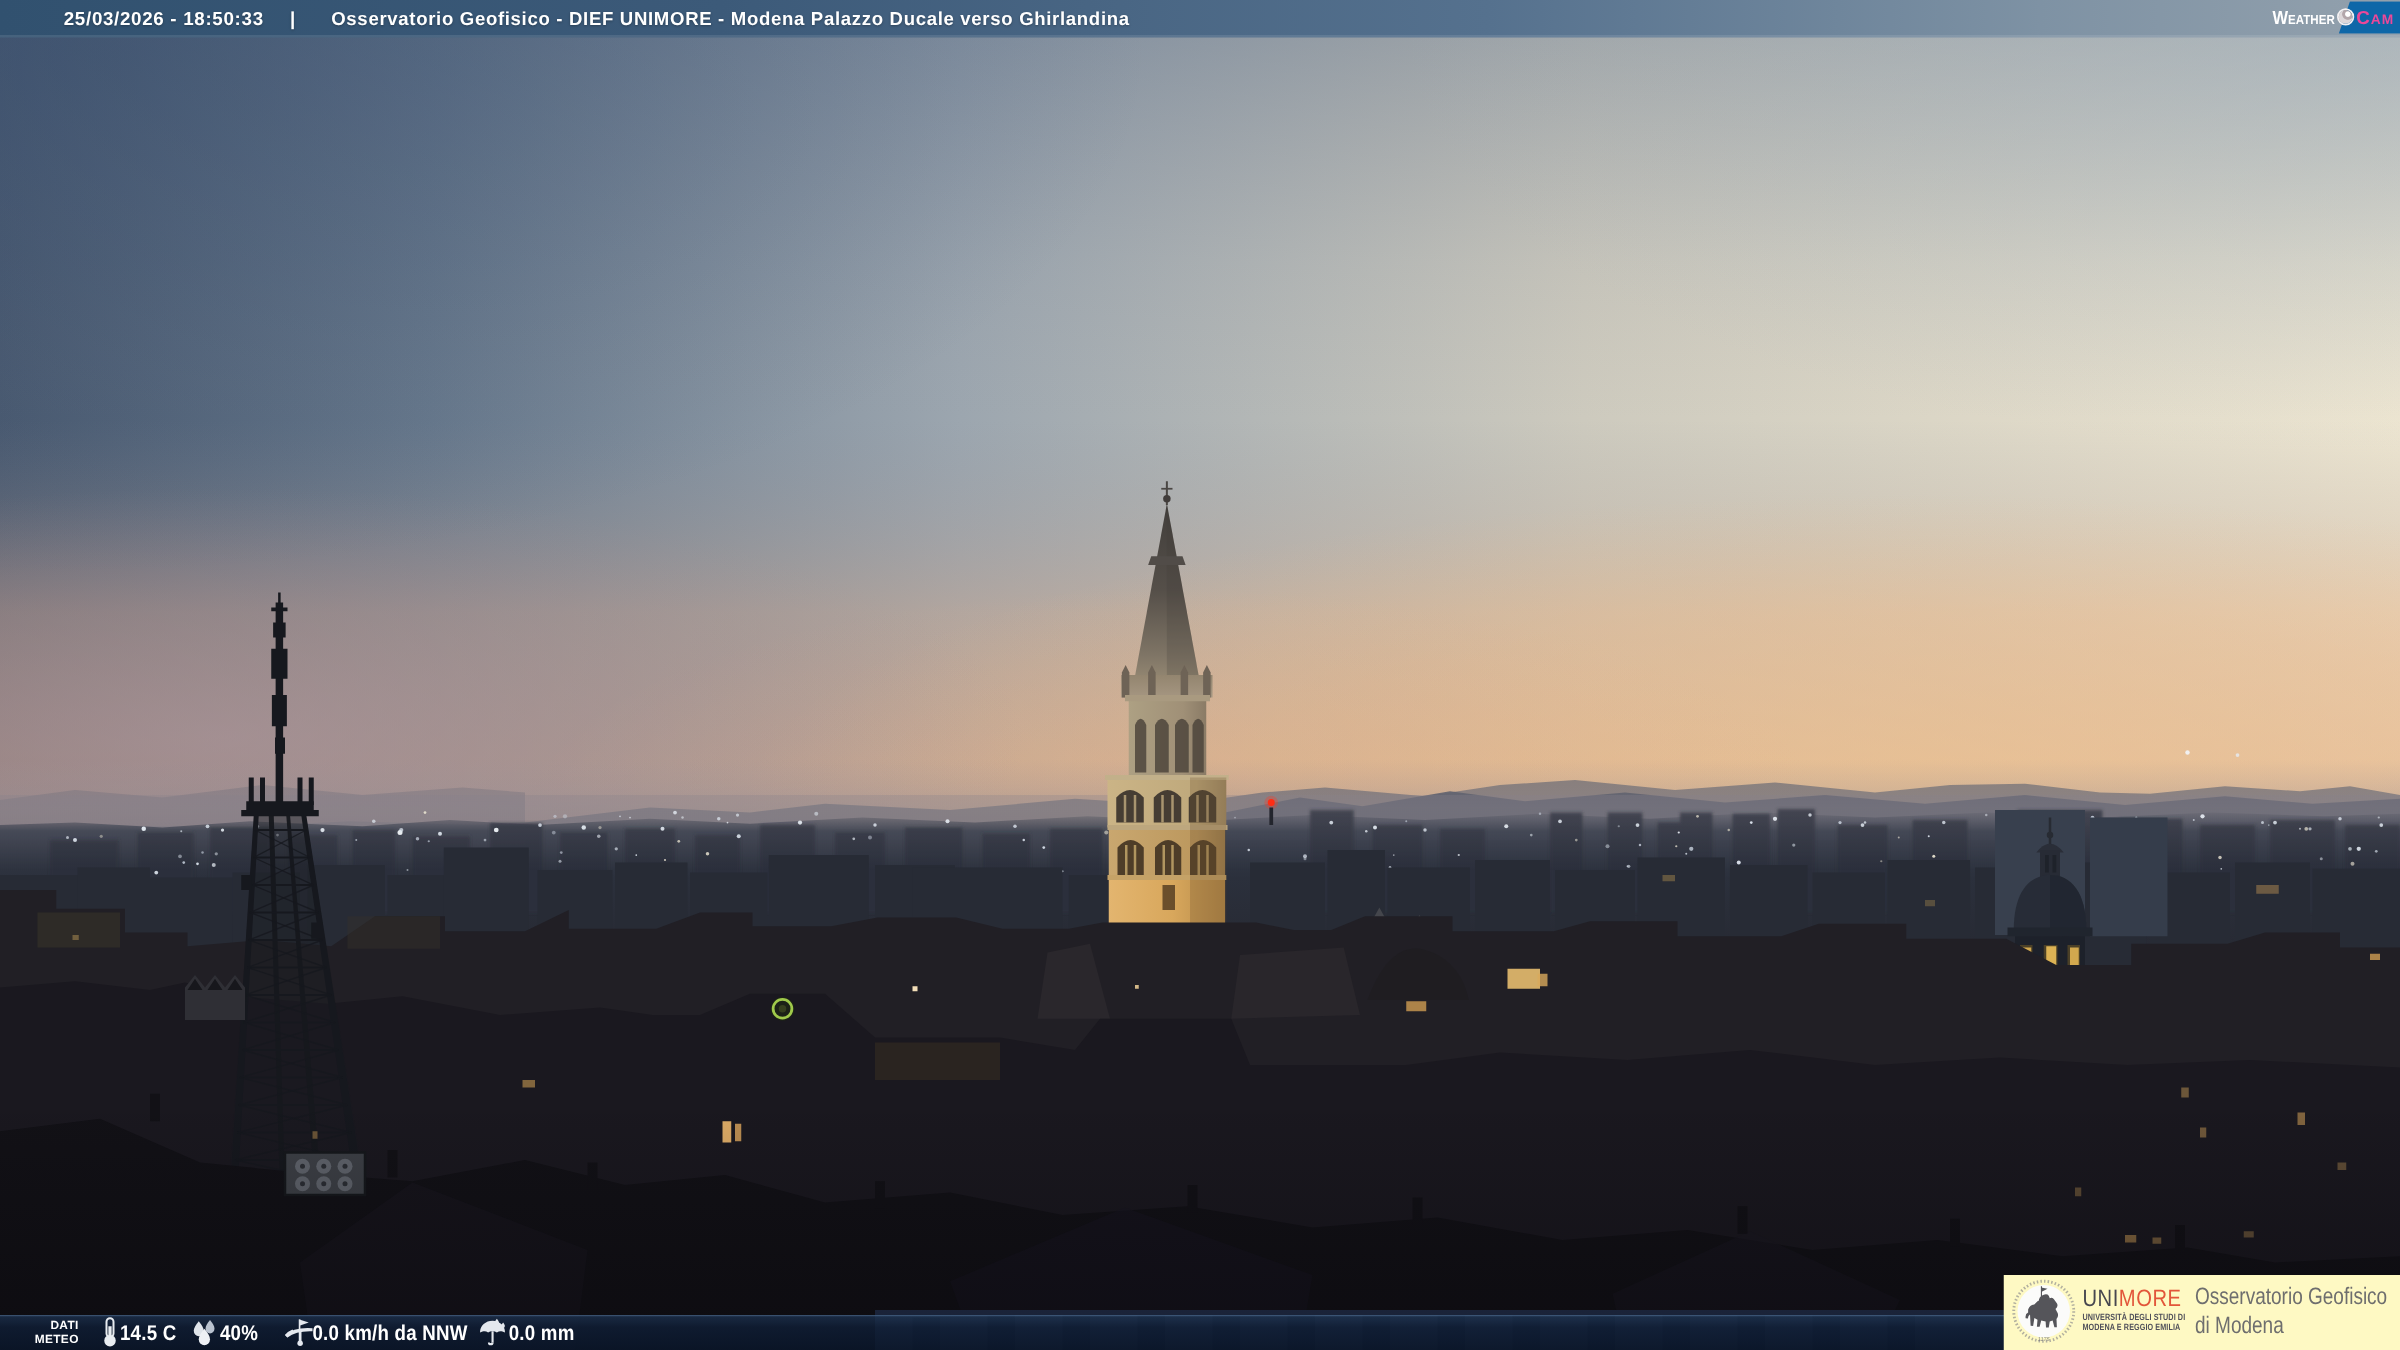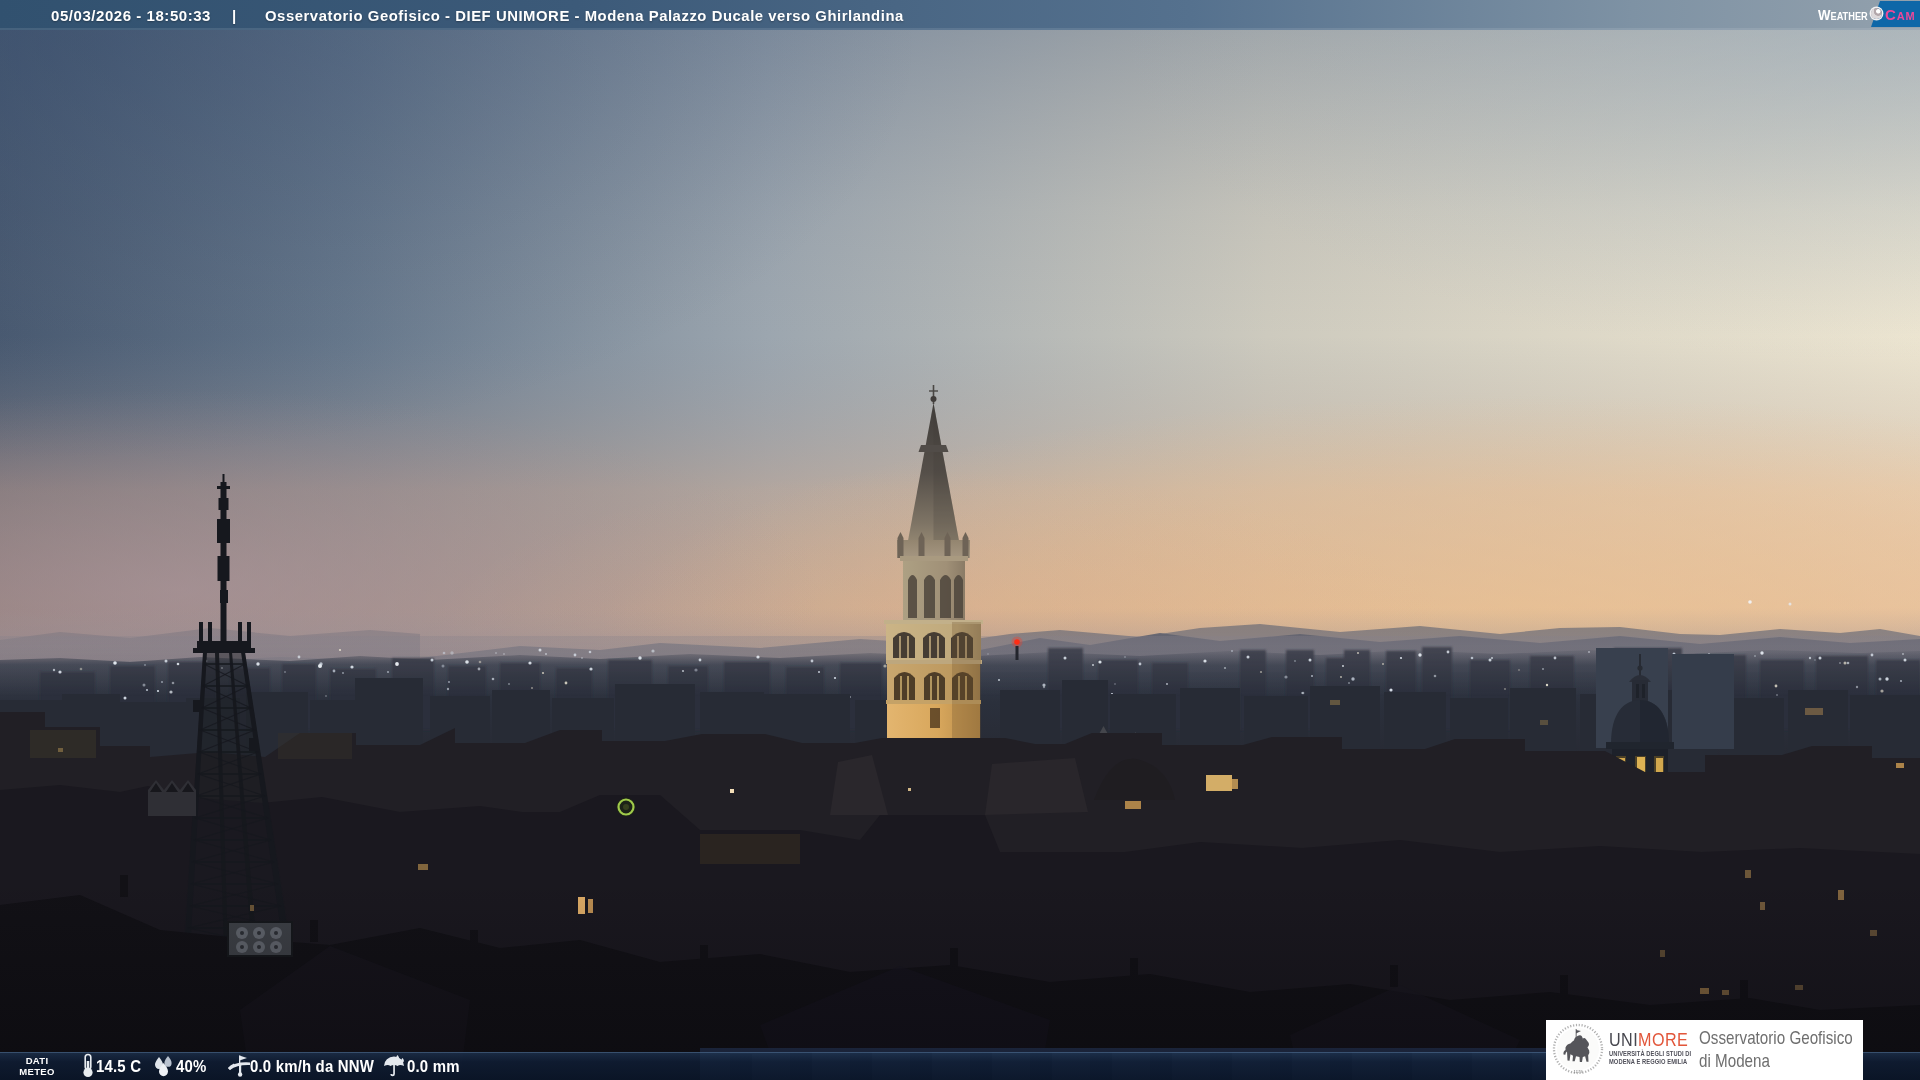--- a/index.html
+++ b/index.html
@@ -20,24 +20,24 @@
   font-weight:bold; white-space:nowrap; letter-spacing:0.8px; }
 #lens { position:absolute; left:1871px; top:7.5px; width:11px; height:11px; border-radius:50%;
   background:radial-gradient(circle at 66% 30%, #ffffff 0 1.8px, #b3a7ab 2.6px 4.2px, #ddd8da 4.8px);
   box-shadow:0 0 0 1.4px #f3f1f2; }
 #bottombar { position:absolute; left:0; top:1052px; width:1920px; height:28px;
   background:linear-gradient(180deg, rgba(30,52,82,0.78) 0%, rgba(15,30,54,0.82) 35%, rgba(10,22,42,0.85) 100%);
   box-shadow:inset 0 1px 0 rgba(125,165,210,0.3); }
 .bbt { position:absolute; color:#fff; font-weight:bold; font-size:17px; top:1056px;
   height:22px; line-height:22px; white-space:nowrap; letter-spacing:0.2px;
   transform:scaleX(0.88); transform-origin:left; }
-#dati { position:absolute; left:11px; top:1056px; width:52px; text-align:center; color:#fff;
+#dati { position:absolute; left:11px; top:1056px; width:52px; text-align:right; color:#fff;
   font-size:9.5px; font-weight:bold; line-height:10.5px; letter-spacing:0.3px; }
 .wicon { position:absolute; }
-#logobox { position:absolute; left:1546px; top:1020px; width:317px; height:60px; background:#ffffff; }
+#logobox { position:absolute; left:1603px; top:1020px; width:317px; height:60px; background:#fef9c3; }
 #unimore { position:absolute; left:63px; top:9px; font-size:19px; letter-spacing:0.5px; color:#47474f;
   transform:scaleX(0.85); transform-origin:left; white-space:nowrap; }
 #unimore b { color:#e2563a; font-weight:normal; }
 #unisub { position:absolute; left:63px; top:30px; font-size:7.2px; font-weight:bold; color:#50505a;
   line-height:7.6px; letter-spacing:0.1px; white-space:nowrap; transform:scaleX(0.8); transform-origin:left; }
 #osge { position:absolute; left:153px; top:6px; font-size:19px; color:#6e6e6e; line-height:23px;
   transform:scaleX(0.80); transform-origin:left; white-space:nowrap; }
 </style></head>
 <body>
 <div id="scene">
@@ -572,21 +572,21 @@
       <rect x="250" y="905" width="4" height="6" fill="#c09252" opacity="0.5"></rect>
       <rect x="1330" y="700" width="10" height="5" fill="#8a7348" opacity="0.6"></rect>
       <rect x="1540" y="720" width="8" height="5" fill="#8a7348" opacity="0.5"></rect>
       <rect x="1745" y="870" width="6" height="8" fill="#b08a4e" opacity="0.55"></rect>
       <rect x="1870" y="930" width="7" height="6" fill="#a5824e" opacity="0.5"></rect>
       <rect x="1660" y="950" width="5" height="7" fill="#b08a4e" opacity="0.45"></rect>
       <rect x="1795" y="985" width="8" height="5" fill="#a5824e" opacity="0.5"></rect>
 <rect x="0" y="880" width="1920" height="200" fill="url(#vign)"></rect>
 </svg>
 <div id="topbar"></div>
-<div class="tbtxt" style="left:51px;">05/03/2026 - 18:50:33</div>
+<div class="tbtxt" style="left:51px;">25/03/2026 - 18:50:33</div>
 <div class="tbtxt" style="left:232px;">|</div>
 <div class="tbtxt" style="left:265px; transform:scaleX(0.99); transform-origin:left;">Osservatorio Geofisico - DIEF UNIMORE - Modena Palazzo Ducale verso Ghirlandina</div>
 <div id="wcamblue"></div>
 <div id="wcamW"><span style="font-size:15px;">W</span><span style="font-size:10.5px;">EATHER</span></div>
 <div id="lens"></div>
 <div id="wcamC"><span style="font-size:15px;">C</span><span style="font-size:11px;">AM</span></div>
 <div id="bottombar"></div>
 <div id="dati">DATI<br>METEO</div>
 <svg class="wicon" style="left:80px;top:1053px;" width="16" height="26" viewBox="0 0 16 26">
   <rect x="5.2" y="1.5" width="5.6" height="15" rx="2.8" fill="none" stroke="#e8ecf0" stroke-width="1.6"></rect>

